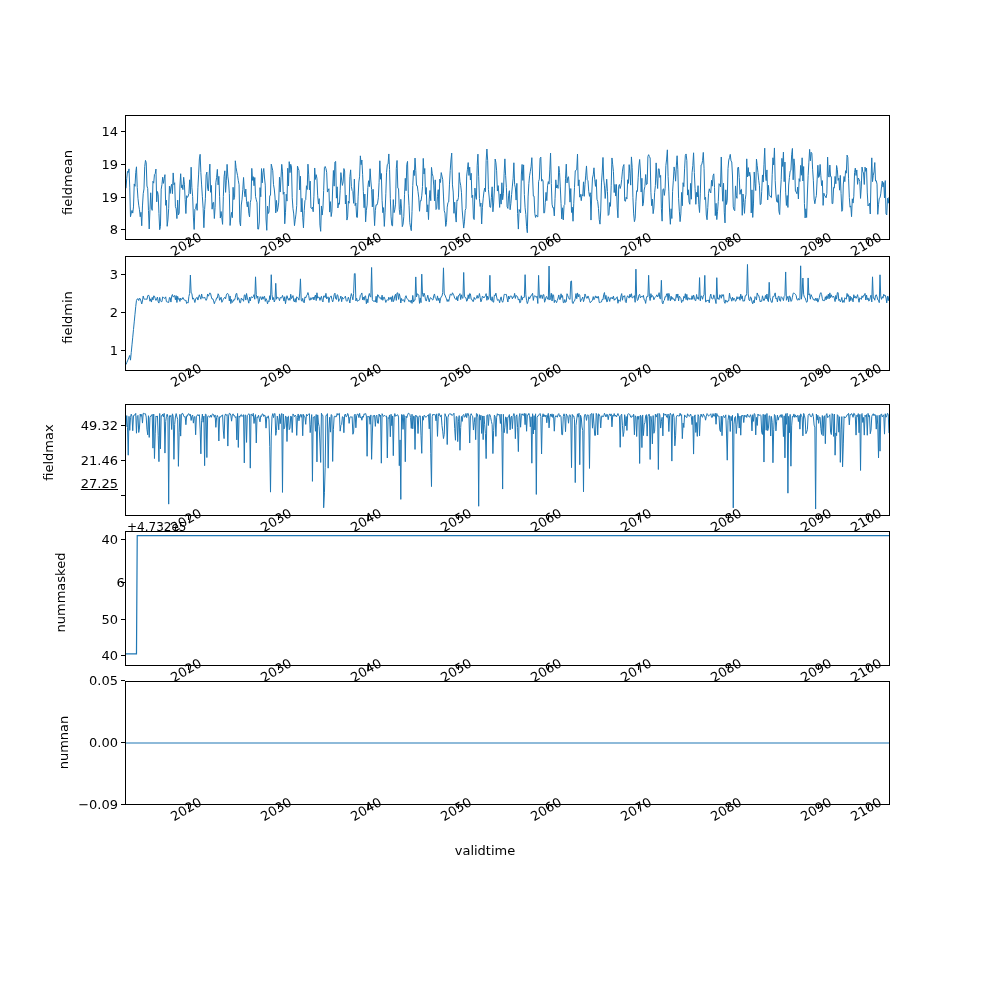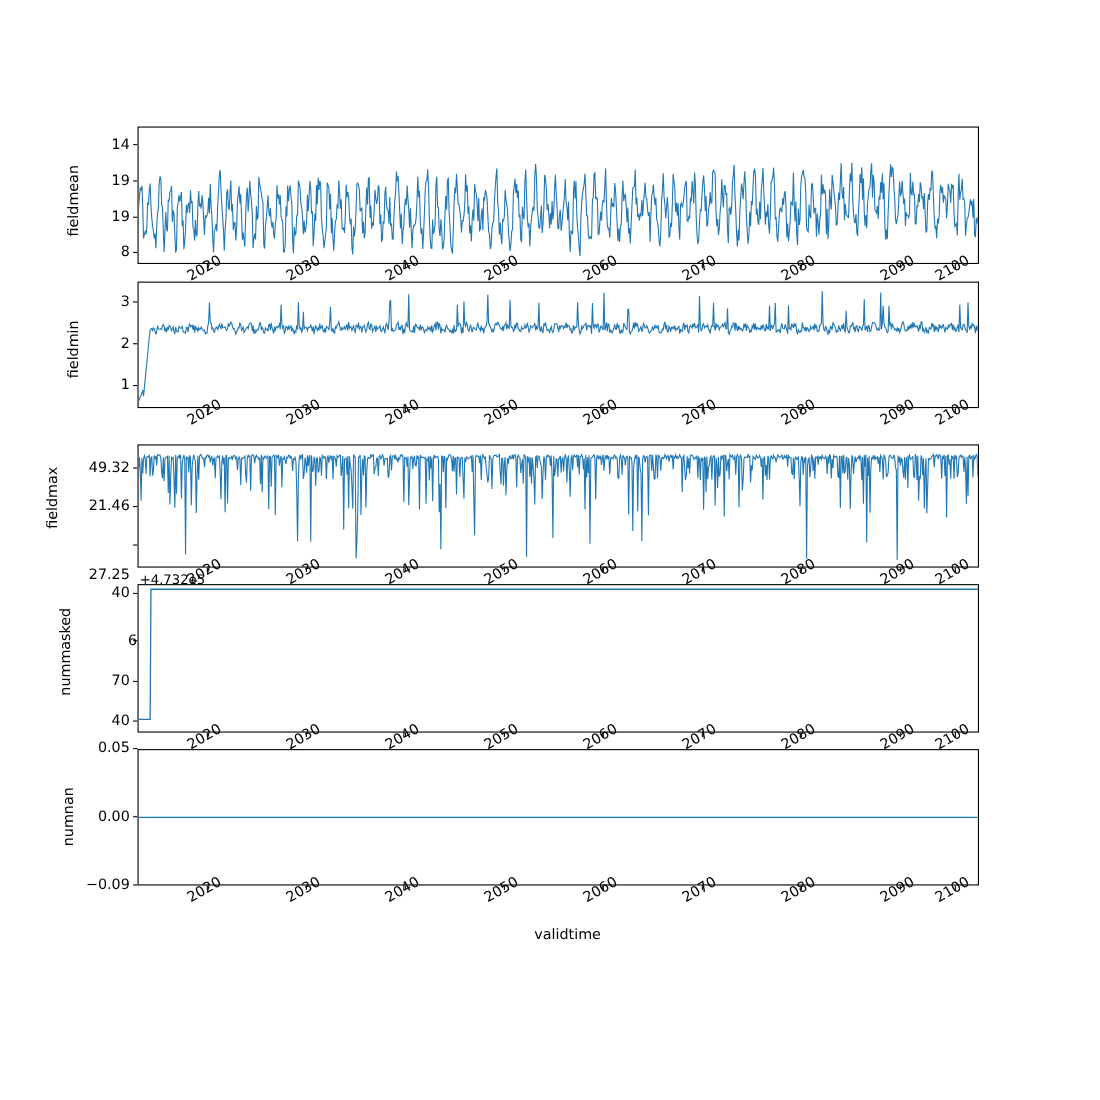--- a/index.html
+++ b/index.html
@@ -153,21 +153,21 @@
   <div class="xtick-rot" style="left:438px; top:377px;">2050</div>
   <div class="xtick-rot" style="left:528px; top:377px;">2060</div>
   <div class="xtick-rot" style="left:618px; top:377px;">2070</div>
   <div class="xtick-rot" style="left:708px; top:377px;">2080</div>
   <div class="xtick-rot" style="left:798px; top:377px;">2090</div>
   <div class="xtick-rot" style="left:848px; top:377px;">2100</div>
 
   <div class="ylabel" style="left:-22px; top:445px; width:140px;">fieldmax</div>
   <div class="ytick" style="left:48px; top:418px; width:70px;">49.32</div>
   <div class="ytick" style="left:48px; top:453px; width:70px;">21.46</div>
-  <div class="ytick" style="left:48px; top:515px; width:70px;">27.25</div>
+  <div class="ytick" style="left:48px; top:476px; width:70px;text-decoration:underline;">27.25</div>
   <div class="ytickmark" style="left:121px; top:425px;"></div>
   <div class="ytickmark" style="left:121px; top:460px;"></div>
   <div class="ytickmark" style="left:121px; top:495px;"></div>
 
   <div class="panel" style="left:125px; top:404px; width:765px; height:112px;">
     <svg viewBox="0 0 765 112" preserveAspectRatio="none">
       <polyline id="p2" fill="none" stroke="#1f77b4" stroke-width="1" vector-effect="non-scaling-stroke" points="0.00,22.36 0.75,10.81 1.50,22.69 2.25,51.11 3.00,11.56 3.75,25.80 4.50,12.68 5.26,9.33 6.01,11.58 6.76,26.20 7.51,10.80 8.26,10.08 9.01,10.52 9.76,8.54 10.51,28.72 11.26,11.36 12.01,10.61 12.76,27.99 13.51,23.35 14.26,9.17 15.01,11.60 15.77,9.56 16.52,18.41 17.27,8.54 18.02,8.37 18.77,9.19 19.52,8.94 20.27,12.32 21.02,24.63 21.77,30.35 22.52,10.91 23.27,33.01 24.02,12.71 24.77,11.07 25.53,11.10 26.28,9.54 27.03,43.91 27.78,9.30 28.53,54.51 29.28,29.38 30.03,11.14 30.78,12.09 31.53,11.11 32.28,31.30 33.03,57.69 33.78,8.65 34.53,44.68 35.28,10.96 36.04,11.19 36.79,9.19 37.54,12.22 38.29,8.53 39.04,48.96 39.79,16.81 40.54,11.65 41.29,9.37 42.04,12.69 42.79,100.94 43.54,10.79 44.29,12.10 45.04,10.53 45.79,24.96 46.55,8.99 47.30,11.53 48.05,55.29 48.80,19.85 49.55,12.32 50.30,8.76 51.05,12.17 51.80,14.53 52.55,62.45 53.30,28.23 54.05,9.54 54.80,31.67 55.55,10.30 56.31,8.41 57.06,8.79 57.81,11.07 58.56,12.21 59.31,11.77 60.06,20.07 60.81,11.01 61.56,11.32 62.31,9.21 63.06,8.79 63.81,10.67 64.56,9.50 65.31,15.75 66.06,11.34 66.82,10.22 67.57,18.45 68.32,12.29 69.07,11.70 69.82,30.32 70.57,11.38 71.32,10.99 72.07,9.66 72.82,11.05 73.57,9.92 74.32,24.54 75.07,49.72 75.82,16.01 76.58,9.24 77.33,17.52 78.08,11.28 78.83,61.78 79.58,9.36 80.33,9.61 81.08,53.50 81.83,11.93 82.58,10.96 83.33,11.99 84.08,12.48 84.83,10.33 85.58,12.51 86.33,9.73 87.09,9.01 87.84,10.10 88.59,12.46 89.34,10.11 90.09,22.74 90.84,12.72 91.59,10.63 92.34,12.83 93.09,36.63 93.84,12.05 94.59,12.54 95.34,11.10 96.09,11.21 96.84,10.00 97.60,26.44 98.35,34.21 99.10,11.06 99.85,9.09 100.60,10.62 101.35,9.75 102.10,41.82 102.85,11.25 103.60,8.48 104.35,8.66 105.10,10.30 105.85,16.45 106.60,10.34 107.36,9.02 108.11,10.98 108.86,10.77 109.61,12.81 110.36,11.84 111.11,35.54 111.86,8.67 112.61,43.21 113.36,11.14 114.11,12.45 114.86,10.34 115.61,9.65 116.36,11.75 117.11,10.97 117.87,9.80 118.62,58.98 119.37,10.24 120.12,10.36 120.87,38.09 121.62,10.89 122.37,10.04 123.12,8.86 123.87,9.78 124.62,64.29 125.37,9.14 126.12,9.84 126.87,11.30 127.63,8.50 128.38,18.80 129.13,12.32 129.88,9.81 130.63,38.65 131.38,12.17 132.13,12.69 132.88,10.43 133.63,14.07 134.38,17.14 135.13,10.97 135.88,11.64 136.63,9.06 137.38,9.28 138.14,11.73 138.89,10.12 139.64,11.40 140.39,23.56 141.14,12.24 141.89,12.86 142.64,11.01 143.39,15.09 144.14,42.39 144.89,88.72 145.64,31.51 146.39,12.01 147.14,8.77 147.89,12.80 148.65,9.03 149.40,8.67 150.15,30.89 150.90,25.96 151.65,11.29 152.40,15.33 153.15,25.31 153.90,9.07 154.65,19.00 155.40,10.65 156.15,8.63 156.90,89.01 157.65,9.20 158.41,24.35 159.16,22.62 159.91,11.15 160.66,12.26 161.41,37.17 162.16,12.16 162.91,11.43 163.66,25.11 164.41,23.46 165.16,11.22 165.91,12.07 166.66,28.02 167.41,9.09 168.16,10.39 168.92,11.87 169.67,10.29 170.42,11.36 171.17,30.93 171.92,12.75 172.67,9.13 173.42,16.07 174.17,11.05 174.92,9.63 175.67,12.55 176.42,9.62 177.17,31.33 177.92,9.57 178.68,11.66 179.43,12.15 180.18,19.68 180.93,9.56 181.68,11.10 182.43,9.99 183.18,9.12 183.93,8.87 184.68,28.13 185.43,19.81 186.18,9.76 186.93,77.74 187.68,12.43 188.43,12.43 189.19,11.61 189.94,26.73 190.69,9.69 191.44,57.94 192.19,10.07 192.94,18.26 193.69,22.08 194.44,38.76 195.19,58.48 195.94,8.39 196.69,10.41 197.44,10.77 198.19,104.62 198.95,89.36 199.70,63.43 200.45,10.75 201.20,10.62 201.95,8.79 202.70,64.32 203.45,25.42 204.20,12.47 204.95,27.64 205.70,9.74 206.45,10.39 207.20,57.46 207.95,24.73 208.70,12.03 209.46,11.08 210.21,12.14 210.96,11.88 211.71,8.63 212.46,10.37 213.21,8.90 213.96,8.54 214.71,26.62 215.46,20.85 216.21,19.94 216.96,11.91 217.71,12.25 218.46,28.21 219.21,10.21 219.97,9.20 220.72,12.18 221.47,11.45 222.22,8.59 222.97,10.23 223.72,18.70 224.47,12.36 225.22,12.10 225.97,12.35 226.72,11.90 227.47,29.81 228.22,27.52 228.97,10.27 229.73,9.30 230.48,23.21 231.23,10.89 231.98,9.25 232.73,9.38 233.48,12.78 234.23,8.48 234.98,12.89 235.73,12.07 236.48,15.52 237.23,11.48 237.98,12.46 238.73,8.91 239.48,9.58 240.24,8.67 240.99,11.23 241.74,52.20 242.49,11.19 243.24,12.05 243.99,11.59 244.74,19.62 245.49,10.11 246.24,55.31 246.99,28.52 247.74,10.75 248.49,11.41 249.24,10.27 250.00,21.75 250.75,11.50 251.50,10.41 252.25,18.39 253.00,18.78 253.75,9.17 254.50,11.67 255.25,10.23 256.00,59.26 256.75,8.85 257.50,10.51 258.25,11.66 259.00,10.69 259.75,10.83 260.51,11.75 261.26,11.17 262.01,53.91 262.76,12.80 263.51,13.75 264.26,10.12 265.01,32.33 265.76,9.41 266.51,21.04 267.26,11.14 268.01,51.58 268.76,12.50 269.51,8.73 270.26,11.41 271.02,10.94 271.77,10.04 272.52,10.07 273.27,12.30 274.02,61.80 274.77,35.56 275.52,96.10 276.27,9.73 277.02,10.03 277.77,24.79 278.52,9.74 279.27,12.43 280.02,57.77 280.78,11.37 281.53,13.02 282.28,10.30 283.03,8.46 283.78,8.56 284.53,9.39 285.28,12.73 286.03,23.82 286.78,9.43 287.53,24.24 288.28,11.39 289.03,11.46 289.78,45.24 290.53,10.24 291.29,11.77 292.04,11.60 292.79,29.02 293.54,12.33 294.29,11.03 295.04,11.12 295.79,31.36 296.54,49.20 297.29,11.50 298.04,15.47 298.79,10.61 299.54,10.88 300.29,12.38 301.05,12.12 301.80,11.49 302.55,10.46 303.30,9.87 304.05,24.25 304.80,8.70 305.55,49.64 306.30,83.06 307.05,11.83 307.80,9.21 308.55,10.08 309.30,9.74 310.05,9.88 310.80,16.08 311.56,9.00 312.31,31.94 313.06,11.70 313.81,8.46 314.56,10.67 315.31,12.02 316.06,10.06 316.81,20.87 317.56,26.63 318.31,34.17 319.06,29.85 319.81,8.86 320.56,11.21 321.32,12.18 322.07,40.25 322.82,12.54 323.57,9.86 324.32,8.95 325.07,9.38 325.82,8.88 326.57,10.50 327.32,10.32 328.07,9.72 328.82,8.38 329.57,24.08 330.32,35.90 331.07,11.77 331.83,11.96 332.58,37.26 333.33,16.58 334.08,10.79 334.83,46.10 335.58,22.95 336.33,11.64 337.08,16.72 337.83,10.49 338.58,9.62 339.33,12.33 340.08,11.97 340.83,8.55 341.58,12.85 342.34,8.84 343.09,8.55 343.84,11.98 344.59,38.72 345.34,10.52 346.09,8.85 346.84,10.73 347.59,11.39 348.34,25.50 349.09,17.82 349.84,12.74 350.59,35.31 351.34,8.73 352.10,9.06 352.85,12.35 353.60,103.09 354.35,9.89 355.10,15.38 355.85,10.42 356.60,28.94 357.35,11.14 358.10,35.27 358.85,11.16 359.60,19.65 360.35,29.17 361.10,54.58 361.85,10.70 362.61,9.85 363.36,20.86 364.11,9.95 364.86,9.78 365.61,12.68 366.36,16.65 367.11,19.87 367.86,49.46 368.61,26.05 369.36,10.32 370.11,11.90 370.86,31.94 371.61,12.59 372.37,8.88 373.12,10.41 373.87,9.31 374.62,10.14 375.37,18.83 376.12,9.26 376.87,27.59 377.62,85.59 378.37,9.45 379.12,28.27 379.87,22.88 380.62,12.20 381.37,12.77 382.12,29.02 382.88,12.22 383.63,12.07 384.38,9.75 385.13,25.27 385.88,12.55 386.63,11.29 387.38,24.10 388.13,11.69 388.88,8.69 389.63,10.92 390.38,34.31 391.13,11.44 391.88,9.98 392.63,23.17 393.39,47.45 394.14,12.52 394.89,8.65 395.64,22.62 396.39,10.57 397.14,8.92 397.89,10.53 398.64,10.40 399.39,8.47 400.14,20.02 400.89,8.80 401.64,26.73 402.39,10.35 403.15,10.43 403.90,8.52 404.65,10.78 405.40,22.14 406.15,12.00 406.90,59.26 407.65,8.91 408.40,29.52 409.15,10.79 409.90,25.40 410.65,8.98 411.40,91.05 412.15,12.41 412.90,11.03 413.66,10.90 414.41,9.40 415.16,8.63 415.91,11.68 416.66,49.85 417.41,12.49 418.16,8.93 418.91,12.09 419.66,9.96 420.41,11.92 421.16,10.28 421.91,18.09 422.66,11.13 423.42,8.53 424.17,23.28 424.92,12.58 425.67,9.16 426.42,11.80 427.17,9.00 427.92,12.71 428.67,9.63 429.42,26.67 430.17,12.70 430.92,10.94 431.67,11.28 432.42,12.46 433.17,9.84 433.93,8.74 434.68,11.72 435.43,10.61 436.18,12.07 436.93,30.13 437.68,30.28 438.43,11.63 439.18,8.96 439.93,12.02 440.68,27.15 441.43,9.10 442.18,10.87 442.93,11.55 443.68,18.55 444.44,10.47 445.19,9.85 445.94,12.34 446.69,63.79 447.44,9.62 448.19,11.53 448.94,11.15 449.69,14.99 450.44,79.02 451.19,20.84 451.94,14.25 452.69,9.02 453.44,12.34 454.20,8.41 454.95,60.79 455.70,10.44 456.45,12.66 457.20,22.42 457.95,25.91 458.70,88.37 459.45,12.26 460.20,9.40 460.95,10.02 461.70,15.66 462.45,10.57 463.20,9.86 463.95,11.92 464.71,64.58 465.46,9.89 466.21,9.08 466.96,8.73 467.71,23.59 468.46,8.78 469.21,19.29 469.96,30.98 470.71,30.88 471.46,8.54 472.21,10.32 472.96,30.49 473.71,9.04 474.47,9.56 475.22,11.93 475.97,23.31 476.72,11.50 477.47,10.79 478.22,12.31 478.97,11.56 479.72,8.39 480.47,10.07 481.22,12.19 481.97,9.51 482.72,9.75 483.47,14.95 484.22,10.49 484.98,9.01 485.73,10.92 486.48,9.04 487.23,22.25 487.98,10.49 488.73,11.46 489.48,8.71 490.23,11.45 490.98,10.17 491.73,12.19 492.48,10.53 493.23,8.65 493.98,10.91 494.74,11.42 495.49,43.04 496.24,10.41 496.99,9.34 497.74,20.67 498.49,32.11 499.24,27.41 499.99,9.88 500.74,21.34 501.49,11.72 502.24,25.90 502.99,9.42 503.74,8.95 504.49,9.01 505.25,10.00 506.00,12.28 506.75,12.64 507.50,10.94 508.25,11.80 509.00,9.37 509.75,30.31 510.50,10.92 511.25,12.26 512.00,32.07 512.75,11.57 513.50,14.58 514.25,11.33 515.00,59.53 515.76,10.33 516.51,11.91 517.26,43.36 518.01,10.14 518.76,31.12 519.51,20.20 520.26,18.04 521.01,11.13 521.76,9.80 522.51,31.65 523.26,11.66 524.01,9.63 524.76,9.57 525.52,55.45 526.27,11.44 527.02,17.28 527.77,39.61 528.52,10.76 529.27,28.78 530.02,26.66 530.77,9.34 531.52,12.32 532.27,10.25 533.02,8.81 533.77,65.66 534.52,8.56 535.27,10.05 536.03,23.51 536.78,16.72 537.53,12.53 538.28,31.44 539.03,8.47 539.78,9.86 540.53,10.53 541.28,9.14 542.03,12.29 542.78,12.94 543.53,9.24 544.28,27.04 545.03,10.72 545.79,8.42 546.54,10.21 547.29,57.12 548.04,10.02 548.79,8.91 549.54,12.67 550.29,41.59 551.04,31.40 551.79,12.35 552.54,10.59 553.29,10.81 554.04,11.11 554.79,11.30 555.54,8.41 556.30,10.67 557.05,9.81 557.80,34.27 558.55,18.35 559.30,22.95 560.05,10.12 560.80,11.28 561.55,12.26 562.30,12.82 563.05,8.94 563.80,10.52 564.55,11.62 565.30,11.03 566.05,9.18 566.81,11.60 567.56,19.97 568.31,11.42 569.06,49.97 569.81,12.22 570.56,10.05 571.31,27.96 572.06,17.87 572.81,31.95 573.56,9.81 574.31,11.37 575.06,31.39 575.81,13.14 576.57,9.21 577.32,11.69 578.07,12.43 578.82,9.10 579.57,11.04 580.32,11.23 581.07,15.46 581.82,11.77 582.57,8.73 583.32,9.82 584.07,11.33 584.82,10.74 585.57,9.91 586.32,8.91 587.08,12.53 587.83,12.54 588.58,8.78 589.33,11.36 590.08,11.31 590.83,8.39 591.58,19.63 592.33,8.64 593.08,11.25 593.83,11.25 594.58,11.28 595.33,25.24 596.08,27.17 596.84,11.28 597.59,31.23 598.34,11.94 599.09,10.70 599.84,12.73 600.59,12.48 601.34,10.03 602.09,29.49 602.84,56.19 603.59,15.59 604.34,10.31 605.09,11.05 605.84,26.95 606.59,11.54 607.35,15.96 608.10,10.48 608.85,104.72 609.60,19.46 610.35,12.79 611.10,11.70 611.85,29.08 612.60,20.21 613.35,8.46 614.10,10.95 614.85,23.47 615.60,11.30 616.35,30.75 617.11,10.80 617.86,11.14 618.61,10.27 619.36,17.86 620.11,10.45 620.86,11.85 621.61,10.51 622.36,12.69 623.11,9.21 623.86,11.13 624.61,12.06 625.36,12.32 626.11,9.88 626.86,11.75 627.62,26.37 628.37,9.91 629.12,16.67 629.87,8.73 630.62,9.40 631.37,30.44 632.12,12.61 632.87,20.83 633.62,9.18 634.37,10.66 635.12,10.53 635.87,9.88 636.62,10.96 637.37,28.10 638.13,29.98 638.88,9.42 639.63,58.07 640.38,10.08 641.13,9.93 641.88,25.72 642.63,8.61 643.38,26.12 644.13,23.53 644.88,11.07 645.63,11.47 646.38,31.58 647.13,11.64 647.89,17.69 648.64,58.81 649.39,25.25 650.14,9.66 650.89,10.78 651.64,26.34 652.39,16.58 653.14,10.29 653.89,15.43 654.64,12.24 655.39,11.68 656.14,9.99 656.89,12.68 657.64,9.61 658.40,12.00 659.15,32.17 659.90,10.98 660.65,53.85 661.40,8.85 662.15,19.65 662.90,8.43 663.65,89.78 664.40,11.52 665.15,28.21 665.90,9.62 666.65,62.30 667.40,21.26 668.16,11.49 668.91,12.22 669.66,9.09 670.41,12.55 671.16,10.08 671.91,12.39 672.66,11.22 673.41,10.56 674.16,16.84 674.91,10.61 675.66,24.57 676.41,9.02 677.16,10.51 677.91,12.41 678.67,31.41 679.42,8.57 680.17,10.51 680.92,14.28 681.67,29.25 682.42,27.51 683.17,25.15 683.92,10.55 684.67,9.32 685.42,9.10 686.17,11.56 686.92,12.00 687.67,11.58 688.42,8.66 689.18,11.92 689.93,20.50 690.68,22.51 691.43,105.93 692.18,9.24 692.93,15.33 693.68,10.45 694.43,18.67 695.18,12.01 695.93,12.77 696.68,23.78 697.43,29.93 698.18,10.71 698.94,31.35 699.69,12.18 700.44,10.93 701.19,39.42 701.94,10.25 702.69,8.74 703.44,12.81 704.19,12.02 704.94,11.62 705.69,9.88 706.44,27.62 707.19,30.10 707.94,8.78 708.69,10.27 709.45,31.97 710.20,9.18 710.95,51.11 711.70,28.45 712.45,31.19 713.20,9.86 713.95,11.00 714.70,27.69 715.45,11.93 716.20,58.41 716.95,25.18 717.70,11.81 718.45,62.96 719.21,38.79 719.96,11.70 720.71,13.26 721.46,12.31 722.21,11.99 722.96,10.08 723.71,9.56 724.46,8.48 725.21,20.21 725.96,9.58 726.71,10.17 727.46,8.68 728.21,9.74 728.96,12.53 729.72,8.43 730.47,8.96 731.22,11.75 731.97,30.66 732.72,10.38 733.47,11.71 734.22,8.75 734.97,28.27 735.72,9.61 736.47,66.65 737.22,9.67 737.97,8.70 738.72,17.75 739.47,12.69 740.23,30.67 740.98,10.42 741.73,11.76 742.48,9.78 743.23,30.81 743.98,8.53 744.73,12.08 745.48,10.68 746.23,29.24 746.98,25.51 747.73,11.65 748.48,9.81 749.23,8.88 749.99,10.97 750.74,9.51 751.49,10.32 752.24,24.56 752.99,10.63 753.74,20.26 754.49,53.84 755.24,10.38 755.99,47.00 756.74,9.96 757.49,9.06 758.24,12.17 758.99,10.90 759.74,10.00 760.50,29.66 761.25,8.92 762.00,12.45 762.75,11.03 763.50,8.40 764.25,9.68 765.00,28.58"></polyline>
     </svg>
   </div>
   <div class="xtickmark" style="left:188px; top:516px;"></div>
@@ -186,21 +186,21 @@
   <div class="xtick-rot" style="left:528px; top:522px;">2060</div>
   <div class="xtick-rot" style="left:618px; top:522px;">2070</div>
   <div class="xtick-rot" style="left:708px; top:522px;">2080</div>
   <div class="xtick-rot" style="left:798px; top:522px;">2090</div>
   <div class="xtick-rot" style="left:848px; top:522px;">2100</div>
 
   <div class="offsettext" style="left:127px; top:520px;">+4.732e5</div>
   <div class="ylabel" style="left:-10px; top:585px; width:140px;">nummasked</div>
   <div class="ytick" style="left:76px; top:532px; width:42px;">40</div>
   <div class="ytick" style="left:91px; top:575px; width:42px;">60</div>
-  <div class="ytick" style="left:76px; top:612px; width:42px;">70</div>
+  <div class="ytick" style="left:76px; top:612px; width:42px;">50</div>
   <div class="ytick" style="left:76px; top:648px; width:42px;">40</div>
   <div class="ytickmark" style="left:121px; top:539px;"></div>
   <div class="ytickmark" style="left:121px; top:582px;"></div>
   <div class="ytickmark" style="left:121px; top:619px;"></div>
   <div class="ytickmark" style="left:121px; top:655px;"></div>
 
   <div class="panel" style="left:125px; top:531px; width:765px; height:135px;">
     <svg viewBox="0 0 765 135" preserveAspectRatio="none">
       <polyline id="p3" fill="none" stroke="#1f77b4" stroke-width="1.2" vector-effect="non-scaling-stroke" points="0.00,123.75 0.75,123.75 1.50,123.75 2.25,123.75 3.00,123.75 3.75,123.75 4.50,123.75 5.26,123.75 6.01,123.75 6.76,123.75 7.51,123.75 8.26,123.75 9.01,123.75 9.76,123.75 10.51,123.75 11.26,3.75 12.01,3.75 12.76,3.75 13.51,3.75 14.26,3.75 15.01,3.75 15.77,3.75 16.52,3.75 17.27,3.75 18.02,3.75 18.77,3.75 19.52,3.75 20.27,3.75 21.02,3.75 21.77,3.75 22.52,3.75 23.27,3.75 24.02,3.75 24.77,3.75 25.53,3.75 26.28,3.75 27.03,3.75 27.78,3.75 28.53,3.75 29.28,3.75 30.03,3.75 30.78,3.75 31.53,3.75 32.28,3.75 33.03,3.75 33.78,3.75 34.53,3.75 35.28,3.75 36.04,3.75 36.79,3.75 37.54,3.75 38.29,3.75 39.04,3.75 39.79,3.75 40.54,3.75 41.29,3.75 42.04,3.75 42.79,3.75 43.54,3.75 44.29,3.75 45.04,3.75 45.79,3.75 46.55,3.75 47.30,3.75 48.05,3.75 48.80,3.75 49.55,3.75 50.30,3.75 51.05,3.75 51.80,3.75 52.55,3.75 53.30,3.75 54.05,3.75 54.80,3.75 55.55,3.75 56.31,3.75 57.06,3.75 57.81,3.75 58.56,3.75 59.31,3.75 60.06,3.75 60.81,3.75 61.56,3.75 62.31,3.75 63.06,3.75 63.81,3.75 64.56,3.75 65.31,3.75 66.06,3.75 66.82,3.75 67.57,3.75 68.32,3.75 69.07,3.75 69.82,3.75 70.57,3.75 71.32,3.75 72.07,3.75 72.82,3.75 73.57,3.75 74.32,3.75 75.07,3.75 75.82,3.75 76.58,3.75 77.33,3.75 78.08,3.75 78.83,3.75 79.58,3.75 80.33,3.75 81.08,3.75 81.83,3.75 82.58,3.75 83.33,3.75 84.08,3.75 84.83,3.75 85.58,3.75 86.33,3.75 87.09,3.75 87.84,3.75 88.59,3.75 89.34,3.75 90.09,3.75 90.84,3.75 91.59,3.75 92.34,3.75 93.09,3.75 93.84,3.75 94.59,3.75 95.34,3.75 96.09,3.75 96.84,3.75 97.60,3.75 98.35,3.75 99.10,3.75 99.85,3.75 100.60,3.75 101.35,3.75 102.10,3.75 102.85,3.75 103.60,3.75 104.35,3.75 105.10,3.75 105.85,3.75 106.60,3.75 107.36,3.75 108.11,3.75 108.86,3.75 109.61,3.75 110.36,3.75 111.11,3.75 111.86,3.75 112.61,3.75 113.36,3.75 114.11,3.75 114.86,3.75 115.61,3.75 116.36,3.75 117.11,3.75 117.87,3.75 118.62,3.75 119.37,3.75 120.12,3.75 120.87,3.75 121.62,3.75 122.37,3.75 123.12,3.75 123.87,3.75 124.62,3.75 125.37,3.75 126.12,3.75 126.87,3.75 127.63,3.75 128.38,3.75 129.13,3.75 129.88,3.75 130.63,3.75 131.38,3.75 132.13,3.75 132.88,3.75 133.63,3.75 134.38,3.75 135.13,3.75 135.88,3.75 136.63,3.75 137.38,3.75 138.14,3.75 138.89,3.75 139.64,3.75 140.39,3.75 141.14,3.75 141.89,3.75 142.64,3.75 143.39,3.75 144.14,3.75 144.89,3.75 145.64,3.75 146.39,3.75 147.14,3.75 147.89,3.75 148.65,3.75 149.40,3.75 150.15,3.75 150.90,3.75 151.65,3.75 152.40,3.75 153.15,3.75 153.90,3.75 154.65,3.75 155.40,3.75 156.15,3.75 156.90,3.75 157.65,3.75 158.41,3.75 159.16,3.75 159.91,3.75 160.66,3.75 161.41,3.75 162.16,3.75 162.91,3.75 163.66,3.75 164.41,3.75 165.16,3.75 165.91,3.75 166.66,3.75 167.41,3.75 168.16,3.75 168.92,3.75 169.67,3.75 170.42,3.75 171.17,3.75 171.92,3.75 172.67,3.75 173.42,3.75 174.17,3.75 174.92,3.75 175.67,3.75 176.42,3.75 177.17,3.75 177.92,3.75 178.68,3.75 179.43,3.75 180.18,3.75 180.93,3.75 181.68,3.75 182.43,3.75 183.18,3.75 183.93,3.75 184.68,3.75 185.43,3.75 186.18,3.75 186.93,3.75 187.68,3.75 188.43,3.75 189.19,3.75 189.94,3.75 190.69,3.75 191.44,3.75 192.19,3.75 192.94,3.75 193.69,3.75 194.44,3.75 195.19,3.75 195.94,3.75 196.69,3.75 197.44,3.75 198.19,3.75 198.95,3.75 199.70,3.75 200.45,3.75 201.20,3.75 201.95,3.75 202.70,3.75 203.45,3.75 204.20,3.75 204.95,3.75 205.70,3.75 206.45,3.75 207.20,3.75 207.95,3.75 208.70,3.75 209.46,3.75 210.21,3.75 210.96,3.75 211.71,3.75 212.46,3.75 213.21,3.75 213.96,3.75 214.71,3.75 215.46,3.75 216.21,3.75 216.96,3.75 217.71,3.75 218.46,3.75 219.21,3.75 219.97,3.75 220.72,3.75 221.47,3.75 222.22,3.75 222.97,3.75 223.72,3.75 224.47,3.75 225.22,3.75 225.97,3.75 226.72,3.75 227.47,3.75 228.22,3.75 228.97,3.75 229.73,3.75 230.48,3.75 231.23,3.75 231.98,3.75 232.73,3.75 233.48,3.75 234.23,3.75 234.98,3.75 235.73,3.75 236.48,3.75 237.23,3.75 237.98,3.75 238.73,3.75 239.48,3.75 240.24,3.75 240.99,3.75 241.74,3.75 242.49,3.75 243.24,3.75 243.99,3.75 244.74,3.75 245.49,3.75 246.24,3.75 246.99,3.75 247.74,3.75 248.49,3.75 249.24,3.75 250.00,3.75 250.75,3.75 251.50,3.75 252.25,3.75 253.00,3.75 253.75,3.75 254.50,3.75 255.25,3.75 256.00,3.75 256.75,3.75 257.50,3.75 258.25,3.75 259.00,3.75 259.75,3.75 260.51,3.75 261.26,3.75 262.01,3.75 262.76,3.75 263.51,3.75 264.26,3.75 265.01,3.75 265.76,3.75 266.51,3.75 267.26,3.75 268.01,3.75 268.76,3.75 269.51,3.75 270.26,3.75 271.02,3.75 271.77,3.75 272.52,3.75 273.27,3.75 274.02,3.75 274.77,3.75 275.52,3.75 276.27,3.75 277.02,3.75 277.77,3.75 278.52,3.75 279.27,3.75 280.02,3.75 280.78,3.75 281.53,3.75 282.28,3.75 283.03,3.75 283.78,3.75 284.53,3.75 285.28,3.75 286.03,3.75 286.78,3.75 287.53,3.75 288.28,3.75 289.03,3.75 289.78,3.75 290.53,3.75 291.29,3.75 292.04,3.75 292.79,3.75 293.54,3.75 294.29,3.75 295.04,3.75 295.79,3.75 296.54,3.75 297.29,3.75 298.04,3.75 298.79,3.75 299.54,3.75 300.29,3.75 301.05,3.75 301.80,3.75 302.55,3.75 303.30,3.75 304.05,3.75 304.80,3.75 305.55,3.75 306.30,3.75 307.05,3.75 307.80,3.75 308.55,3.75 309.30,3.75 310.05,3.75 310.80,3.75 311.56,3.75 312.31,3.75 313.06,3.75 313.81,3.75 314.56,3.75 315.31,3.75 316.06,3.75 316.81,3.75 317.56,3.75 318.31,3.75 319.06,3.75 319.81,3.75 320.56,3.75 321.32,3.75 322.07,3.75 322.82,3.75 323.57,3.75 324.32,3.75 325.07,3.75 325.82,3.75 326.57,3.75 327.32,3.75 328.07,3.75 328.82,3.75 329.57,3.75 330.32,3.75 331.07,3.75 331.83,3.75 332.58,3.75 333.33,3.75 334.08,3.75 334.83,3.75 335.58,3.75 336.33,3.75 337.08,3.75 337.83,3.75 338.58,3.75 339.33,3.75 340.08,3.75 340.83,3.75 341.58,3.75 342.34,3.75 343.09,3.75 343.84,3.75 344.59,3.75 345.34,3.75 346.09,3.75 346.84,3.75 347.59,3.75 348.34,3.75 349.09,3.75 349.84,3.75 350.59,3.75 351.34,3.75 352.10,3.75 352.85,3.75 353.60,3.75 354.35,3.75 355.10,3.75 355.85,3.75 356.60,3.75 357.35,3.75 358.10,3.75 358.85,3.75 359.60,3.75 360.35,3.75 361.10,3.75 361.85,3.75 362.61,3.75 363.36,3.75 364.11,3.75 364.86,3.75 365.61,3.75 366.36,3.75 367.11,3.75 367.86,3.75 368.61,3.75 369.36,3.75 370.11,3.75 370.86,3.75 371.61,3.75 372.37,3.75 373.12,3.75 373.87,3.75 374.62,3.75 375.37,3.75 376.12,3.75 376.87,3.75 377.62,3.75 378.37,3.75 379.12,3.75 379.87,3.75 380.62,3.75 381.37,3.75 382.12,3.75 382.88,3.75 383.63,3.75 384.38,3.75 385.13,3.75 385.88,3.75 386.63,3.75 387.38,3.75 388.13,3.75 388.88,3.75 389.63,3.75 390.38,3.75 391.13,3.75 391.88,3.75 392.63,3.75 393.39,3.75 394.14,3.75 394.89,3.75 395.64,3.75 396.39,3.75 397.14,3.75 397.89,3.75 398.64,3.75 399.39,3.75 400.14,3.75 400.89,3.75 401.64,3.75 402.39,3.75 403.15,3.75 403.90,3.75 404.65,3.75 405.40,3.75 406.15,3.75 406.90,3.75 407.65,3.75 408.40,3.75 409.15,3.75 409.90,3.75 410.65,3.75 411.40,3.75 412.15,3.75 412.90,3.75 413.66,3.75 414.41,3.75 415.16,3.75 415.91,3.75 416.66,3.75 417.41,3.75 418.16,3.75 418.91,3.75 419.66,3.75 420.41,3.75 421.16,3.75 421.91,3.75 422.66,3.75 423.42,3.75 424.17,3.75 424.92,3.75 425.67,3.75 426.42,3.75 427.17,3.75 427.92,3.75 428.67,3.75 429.42,3.75 430.17,3.75 430.92,3.75 431.67,3.75 432.42,3.75 433.17,3.75 433.93,3.75 434.68,3.75 435.43,3.75 436.18,3.75 436.93,3.75 437.68,3.75 438.43,3.75 439.18,3.75 439.93,3.75 440.68,3.75 441.43,3.75 442.18,3.75 442.93,3.75 443.68,3.75 444.44,3.75 445.19,3.75 445.94,3.75 446.69,3.75 447.44,3.75 448.19,3.75 448.94,3.75 449.69,3.75 450.44,3.75 451.19,3.75 451.94,3.75 452.69,3.75 453.44,3.75 454.20,3.75 454.95,3.75 455.70,3.75 456.45,3.75 457.20,3.75 457.95,3.75 458.70,3.75 459.45,3.75 460.20,3.75 460.95,3.75 461.70,3.75 462.45,3.75 463.20,3.75 463.95,3.75 464.71,3.75 465.46,3.75 466.21,3.75 466.96,3.75 467.71,3.75 468.46,3.75 469.21,3.75 469.96,3.75 470.71,3.75 471.46,3.75 472.21,3.75 472.96,3.75 473.71,3.75 474.47,3.75 475.22,3.75 475.97,3.75 476.72,3.75 477.47,3.75 478.22,3.75 478.97,3.75 479.72,3.75 480.47,3.75 481.22,3.75 481.97,3.75 482.72,3.75 483.47,3.75 484.22,3.75 484.98,3.75 485.73,3.75 486.48,3.75 487.23,3.75 487.98,3.75 488.73,3.75 489.48,3.75 490.23,3.75 490.98,3.75 491.73,3.75 492.48,3.75 493.23,3.75 493.98,3.75 494.74,3.75 495.49,3.75 496.24,3.75 496.99,3.75 497.74,3.75 498.49,3.75 499.24,3.75 499.99,3.75 500.74,3.75 501.49,3.75 502.24,3.75 502.99,3.75 503.74,3.75 504.49,3.75 505.25,3.75 506.00,3.75 506.75,3.75 507.50,3.75 508.25,3.75 509.00,3.75 509.75,3.75 510.50,3.75 511.25,3.75 512.00,3.75 512.75,3.75 513.50,3.75 514.25,3.75 515.00,3.75 515.76,3.75 516.51,3.75 517.26,3.75 518.01,3.75 518.76,3.75 519.51,3.75 520.26,3.75 521.01,3.75 521.76,3.75 522.51,3.75 523.26,3.75 524.01,3.75 524.76,3.75 525.52,3.75 526.27,3.75 527.02,3.75 527.77,3.75 528.52,3.75 529.27,3.75 530.02,3.75 530.77,3.75 531.52,3.75 532.27,3.75 533.02,3.75 533.77,3.75 534.52,3.75 535.27,3.75 536.03,3.75 536.78,3.75 537.53,3.75 538.28,3.75 539.03,3.75 539.78,3.75 540.53,3.75 541.28,3.75 542.03,3.75 542.78,3.75 543.53,3.75 544.28,3.75 545.03,3.75 545.79,3.75 546.54,3.75 547.29,3.75 548.04,3.75 548.79,3.75 549.54,3.75 550.29,3.75 551.04,3.75 551.79,3.75 552.54,3.75 553.29,3.75 554.04,3.75 554.79,3.75 555.54,3.75 556.30,3.75 557.05,3.75 557.80,3.75 558.55,3.75 559.30,3.75 560.05,3.75 560.80,3.75 561.55,3.75 562.30,3.75 563.05,3.75 563.80,3.75 564.55,3.75 565.30,3.75 566.05,3.75 566.81,3.75 567.56,3.75 568.31,3.75 569.06,3.75 569.81,3.75 570.56,3.75 571.31,3.75 572.06,3.75 572.81,3.75 573.56,3.75 574.31,3.75 575.06,3.75 575.81,3.75 576.57,3.75 577.32,3.75 578.07,3.75 578.82,3.75 579.57,3.75 580.32,3.75 581.07,3.75 581.82,3.75 582.57,3.75 583.32,3.75 584.07,3.75 584.82,3.75 585.57,3.75 586.32,3.75 587.08,3.75 587.83,3.75 588.58,3.75 589.33,3.75 590.08,3.75 590.83,3.75 591.58,3.75 592.33,3.75 593.08,3.75 593.83,3.75 594.58,3.75 595.33,3.75 596.08,3.75 596.84,3.75 597.59,3.75 598.34,3.75 599.09,3.75 599.84,3.75 600.59,3.75 601.34,3.75 602.09,3.75 602.84,3.75 603.59,3.75 604.34,3.75 605.09,3.75 605.84,3.75 606.59,3.75 607.35,3.75 608.10,3.75 608.85,3.75 609.60,3.75 610.35,3.75 611.10,3.75 611.85,3.75 612.60,3.75 613.35,3.75 614.10,3.75 614.85,3.75 615.60,3.75 616.35,3.75 617.11,3.75 617.86,3.75 618.61,3.75 619.36,3.75 620.11,3.75 620.86,3.75 621.61,3.75 622.36,3.75 623.11,3.75 623.86,3.75 624.61,3.75 625.36,3.75 626.11,3.75 626.86,3.75 627.62,3.75 628.37,3.75 629.12,3.75 629.87,3.75 630.62,3.75 631.37,3.75 632.12,3.75 632.87,3.75 633.62,3.75 634.37,3.75 635.12,3.75 635.87,3.75 636.62,3.75 637.37,3.75 638.13,3.75 638.88,3.75 639.63,3.75 640.38,3.75 641.13,3.75 641.88,3.75 642.63,3.75 643.38,3.75 644.13,3.75 644.88,3.75 645.63,3.75 646.38,3.75 647.13,3.75 647.89,3.75 648.64,3.75 649.39,3.75 650.14,3.75 650.89,3.75 651.64,3.75 652.39,3.75 653.14,3.75 653.89,3.75 654.64,3.75 655.39,3.75 656.14,3.75 656.89,3.75 657.64,3.75 658.40,3.75 659.15,3.75 659.90,3.75 660.65,3.75 661.40,3.75 662.15,3.75 662.90,3.75 663.65,3.75 664.40,3.75 665.15,3.75 665.90,3.75 666.65,3.75 667.40,3.75 668.16,3.75 668.91,3.75 669.66,3.75 670.41,3.75 671.16,3.75 671.91,3.75 672.66,3.75 673.41,3.75 674.16,3.75 674.91,3.75 675.66,3.75 676.41,3.75 677.16,3.75 677.91,3.75 678.67,3.75 679.42,3.75 680.17,3.75 680.92,3.75 681.67,3.75 682.42,3.75 683.17,3.75 683.92,3.75 684.67,3.75 685.42,3.75 686.17,3.75 686.92,3.75 687.67,3.75 688.42,3.75 689.18,3.75 689.93,3.75 690.68,3.75 691.43,3.75 692.18,3.75 692.93,3.75 693.68,3.75 694.43,3.75 695.18,3.75 695.93,3.75 696.68,3.75 697.43,3.75 698.18,3.75 698.94,3.75 699.69,3.75 700.44,3.75 701.19,3.75 701.94,3.75 702.69,3.75 703.44,3.75 704.19,3.75 704.94,3.75 705.69,3.75 706.44,3.75 707.19,3.75 707.94,3.75 708.69,3.75 709.45,3.75 710.20,3.75 710.95,3.75 711.70,3.75 712.45,3.75 713.20,3.75 713.95,3.75 714.70,3.75 715.45,3.75 716.20,3.75 716.95,3.75 717.70,3.75 718.45,3.75 719.21,3.75 719.96,3.75 720.71,3.75 721.46,3.75 722.21,3.75 722.96,3.75 723.71,3.75 724.46,3.75 725.21,3.75 725.96,3.75 726.71,3.75 727.46,3.75 728.21,3.75 728.96,3.75 729.72,3.75 730.47,3.75 731.22,3.75 731.97,3.75 732.72,3.75 733.47,3.75 734.22,3.75 734.97,3.75 735.72,3.75 736.47,3.75 737.22,3.75 737.97,3.75 738.72,3.75 739.47,3.75 740.23,3.75 740.98,3.75 741.73,3.75 742.48,3.75 743.23,3.75 743.98,3.75 744.73,3.75 745.48,3.75 746.23,3.75 746.98,3.75 747.73,3.75 748.48,3.75 749.23,3.75 749.99,3.75 750.74,3.75 751.49,3.75 752.24,3.75 752.99,3.75 753.74,3.75 754.49,3.75 755.24,3.75 755.99,3.75 756.74,3.75 757.49,3.75 758.24,3.75 758.99,3.75 759.74,3.75 760.50,3.75 761.25,3.75 762.00,3.75 762.75,3.75 763.50,3.75 764.25,3.75 765.00,3.75"></polyline>
     </svg>
@@ -249,15 +249,15 @@
   <div class="xtick-rot" style="left:168px; top:811px;">2020</div>
   <div class="xtick-rot" style="left:258px; top:811px;">2030</div>
   <div class="xtick-rot" style="left:348px; top:811px;">2040</div>
   <div class="xtick-rot" style="left:438px; top:811px;">2050</div>
   <div class="xtick-rot" style="left:528px; top:811px;">2060</div>
   <div class="xtick-rot" style="left:618px; top:811px;">2070</div>
   <div class="xtick-rot" style="left:708px; top:811px;">2080</div>
   <div class="xtick-rot" style="left:798px; top:811px;">2090</div>
   <div class="xtick-rot" style="left:848px; top:811px;">2100</div>
 
-  <div class="xlabel" style="left:416px; top:843px;">validtime</div>
+  <div class="xlabel" style="left:385px; top:843px;">validtime</div>
 
 </div>
 
 </body></html>

